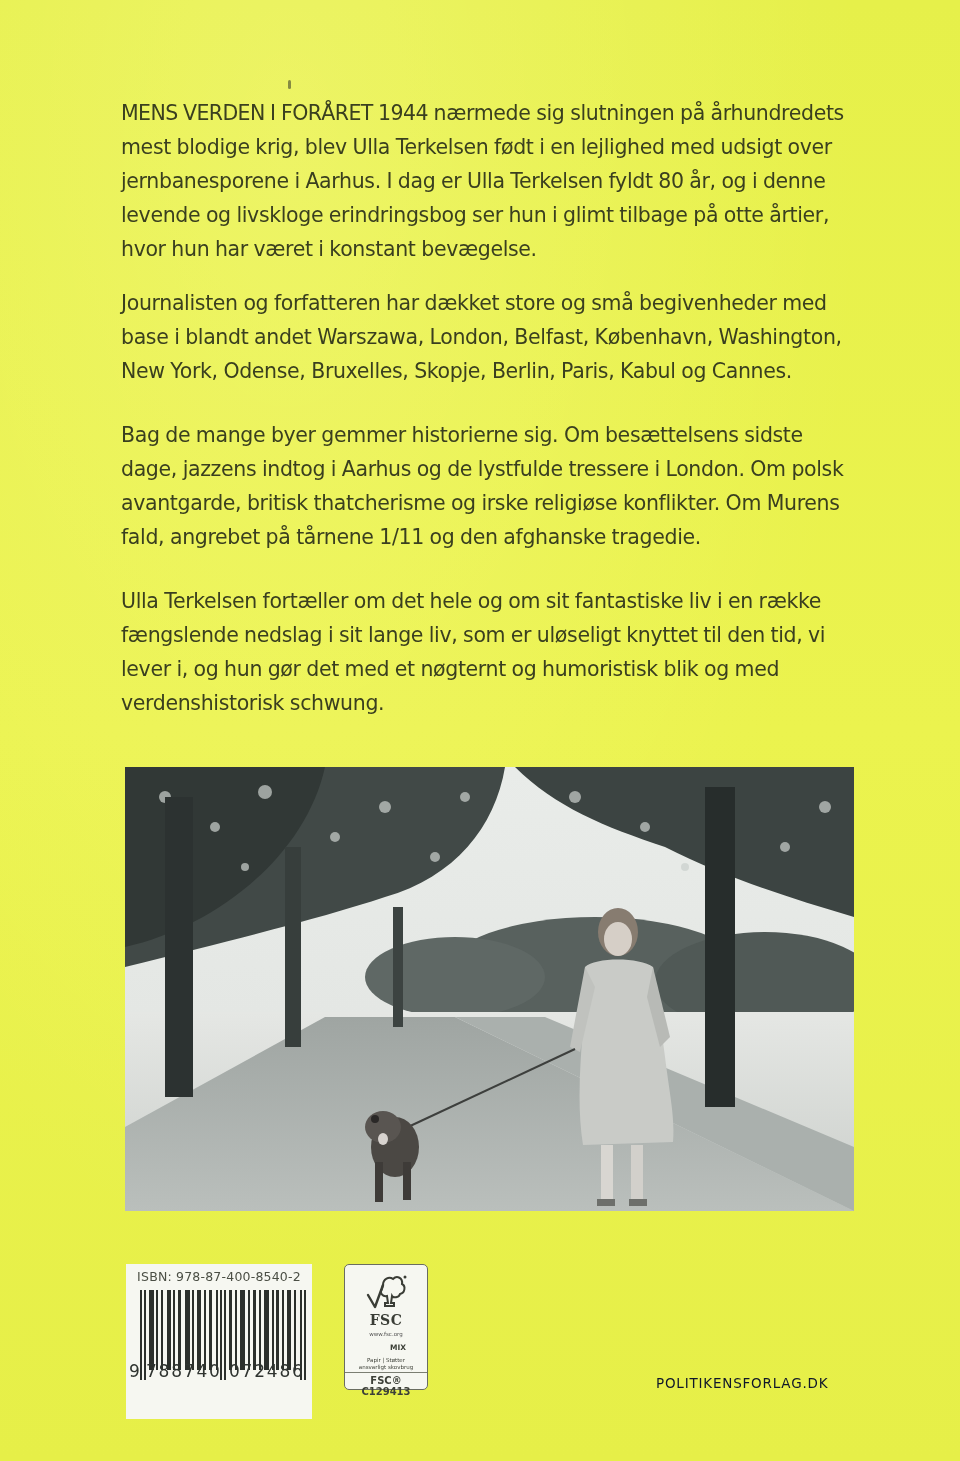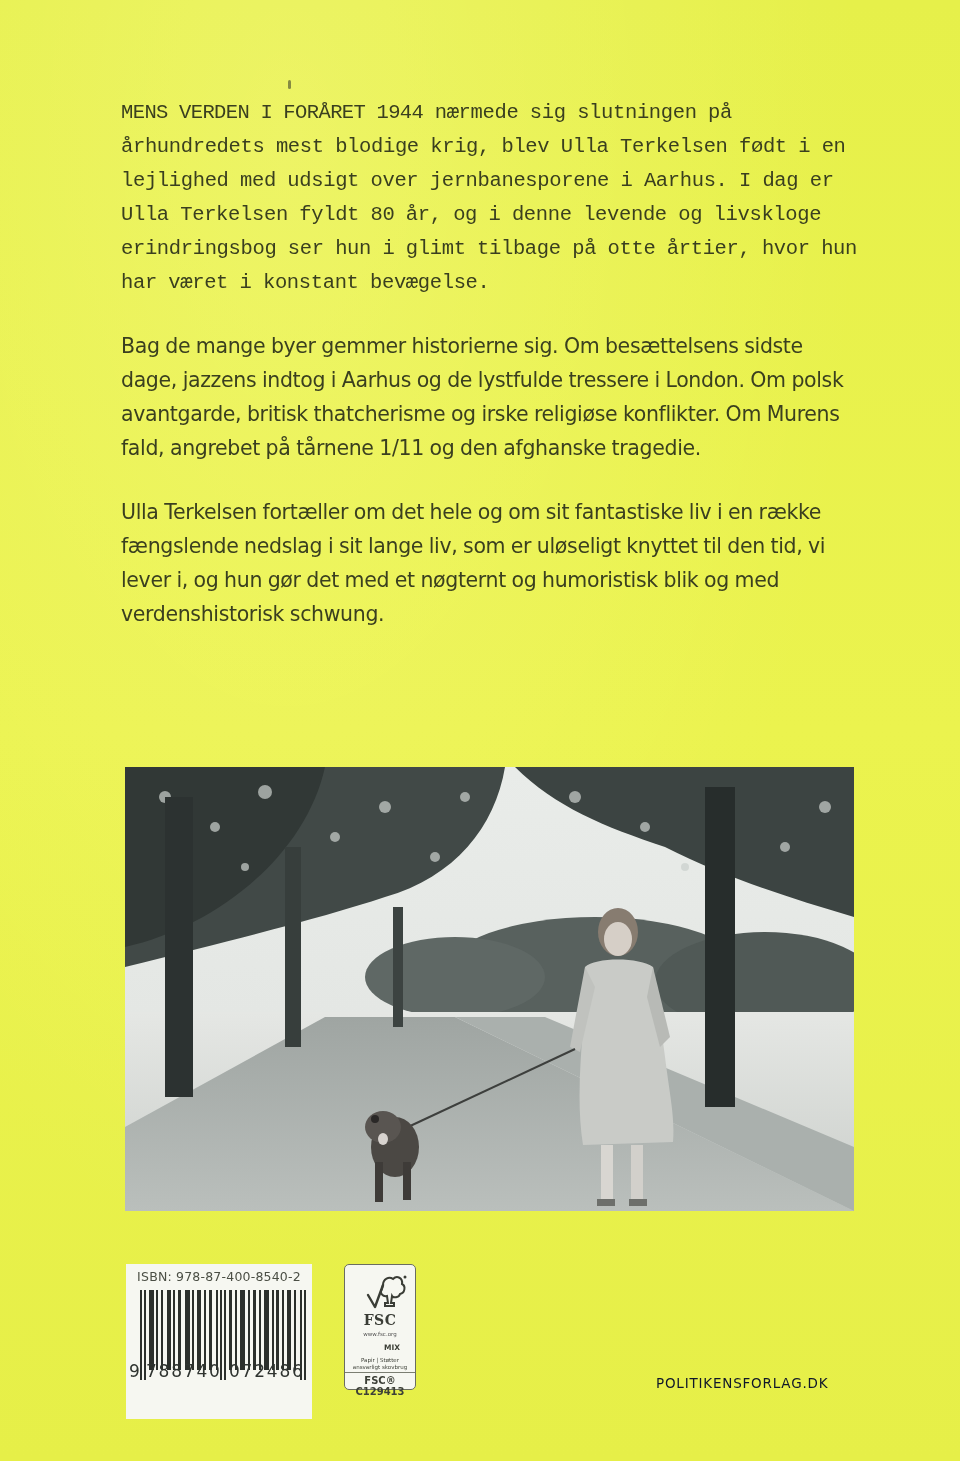--- a/index.html
+++ b/index.html
@@ -30,22 +30,21 @@
     }
     .blurb p {
       margin: 0 0 30px 0;
       font-size: 20.5px;
       line-height: 34px;
       letter-spacing: -0.35px;
       word-spacing: -0.5px;
       color: #3a3f1f;
     }
     .blurb p.lead {
-      margin-bottom: 29px;
-      font-family: Liberation Mono, monospace;
+      margin-bottom: 20px;
     }
     .caps {
       letter-spacing: -0.6px;
     }
 
     
     .photo {
       position: absolute;
       left: 125px;
       top: 767px;
@@ -100,21 +99,21 @@
     }
     .bar-digits .d-first { position: absolute; left: 3px; top: 0; }
     .bar-digits .d-left { position: absolute; left: 20px; top: 0; letter-spacing: 1.8px; }
     .bar-digits .d-right { position: absolute; left: 103px; top: 0; letter-spacing: 1.8px; }
 
     
     .fsc-box {
       position: absolute;
       left: 344px;
       top: 1264px;
-      width: 72px;
+      width: 84px;
       height: 126px;
       background: #f6f7f1;
       border: 1px solid #6a6d60;
       border-radius: 5px;
       box-sizing: border-box;
       text-align: center;
       color: #3d4038;
     }
     .fsc-logo {
       position: absolute;
@@ -194,20 +193,21 @@
   </style>
 </head>
 <body>
 
 <div class="cover"></div>
 
 <span class="smudge" style="left:288px; top:80px;"></span>
 
 <div class="blurb">
   <p class="lead"><span class="caps">MENS VERDEN I FORÅRET 1944</span><span> nærmede sig slutningen på århundredets mest blodige krig, blev Ulla Terkelsen født i en lejlighed med udsigt over jernbanesporene i Aarhus. I dag er Ulla Terkelsen fyldt 80 år, og i denne levende og livskloge erindringsbog ser hun i glimt tilbage på otte årtier, hvor hun har været i konstant bevægelse.</span></p>
+  <p>Journalisten og forfatteren har dækket store og små begivenheder med base i blandt andet Warszawa, London, Belfast, København, Washington, New York, Odense, Bruxelles, Skopje, Berlin, Paris, Kabul og Cannes.</p>
   <p>Bag de mange byer gemmer historierne sig. Om besættelsens sidste dage, jazzens indtog i Aarhus og de lystfulde tressere i London. Om polsk avantgarde, britisk thatcherisme og irske religiøse konflikter. Om Murens fald, angrebet på tårnene 1/11 og den afghanske tragedie.</p>
   <p>Ulla Terkelsen fortæller om det hele og om sit fantastiske liv i en række fængslende nedslag i sit lange liv, som er uløseligt knyttet til den tid, vi lever i, og hun gør det med et nøgternt og humoristisk blik og med verdenshistorisk schwung.</p>
 </div>
 
 <div class="photo" title="Ulla Terkelsen walking a dog in a park">
   <svg viewBox="0 0 729 444" preserveAspectRatio="none">
     <defs>
       <linearGradient id="sky" x1="0" y1="0" x2="0" y2="1">
         <stop offset="0" stop-color="#e8ece8"></stop>
         <stop offset="1" stop-color="#dfe3df"></stop>

